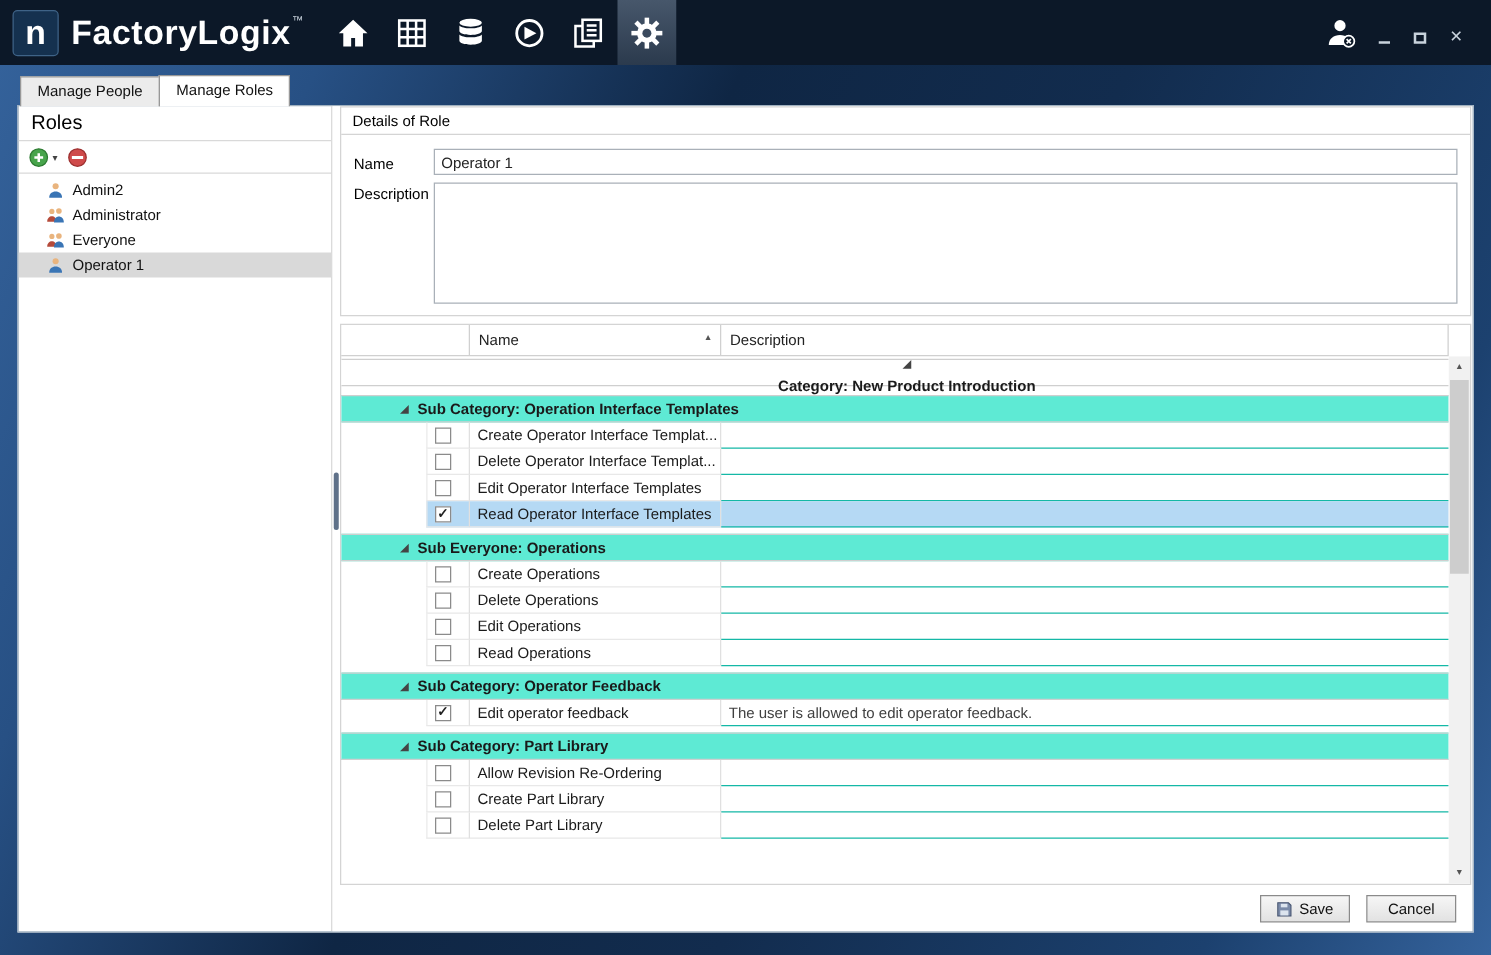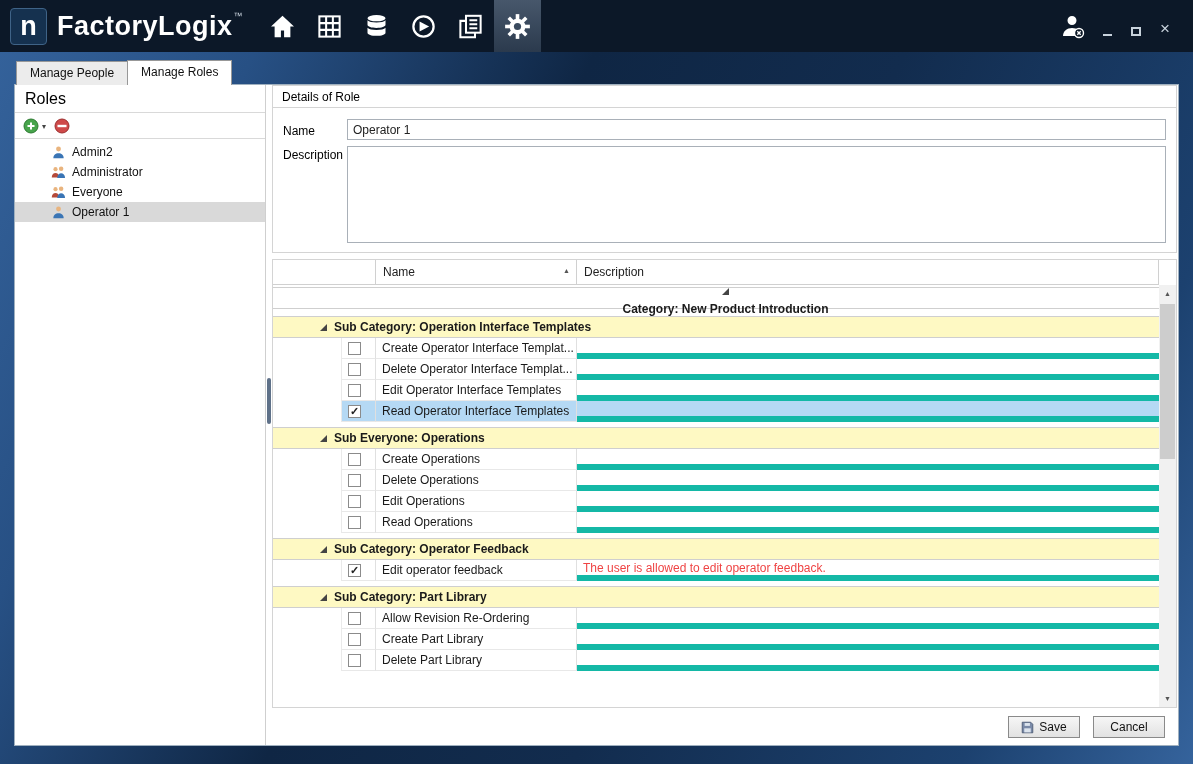--- a/index.html
+++ b/index.html
@@ -39,21 +39,21 @@
   .content { position:absolute; left:14px; top:84px; width:1165px; height:662px; background:#fff;
     border:1px solid #9fb0bf; display:flex; }
 
   
   .roles { width:251px; border-right:1px solid #cfcfcf; display:flex; flex-direction:column; }
   .panel-title { font-size:16px; padding:5px 10px 4px; border-bottom:1px solid #d9d9d9; color:#000; }
   .roles-toolbar { height:26px; display:flex; align-items:center; padding:0 8px; border-bottom:1px solid #d9d9d9; }
   .tb-add svg,.tb-del svg { width:16px; height:16px; display:block; }
   .tb-caret { font-size:8px; color:#444; margin:2px 8px 0 3px; }
   .roles-list { padding-top:3px; }
-  .role-item { height:20px; display:flex; align-items:center; gap:6px; padding-left:36px; font-size:12px; color:#111; }
+  .role-item { height:20px; display:flex; align-items:center; gap:6px; padding-left:22px; font-size:12px; color:#111; }
   .role-item.selected { background:#d9d9d9; }
   .role-icon svg { width:15px; height:15px; display:block; }
 
   
   .splitter { width:6px; background:#fff; position:relative; }
   .splitter-handle { position:absolute; left:1px; top:293px; width:4px; height:46px; background:#5f7189; border-radius:2px; }
 
   
   .right { flex:1; display:flex; flex-direction:column; padding-right:1px; }
   .groupbox { border:1px solid #d4d4d4; background:#fff; }
@@ -80,29 +80,29 @@
   .rows { flex:1; overflow:hidden; padding-top:2px; }
   .vscroll { width:17px; background:#f1f1f1; display:flex; flex-direction:column; }
   .sb-btn { height:17px; font-size:7px; color:#555; display:flex; align-items:center; justify-content:center; }
   .sb-track { flex:1; position:relative; }
   .sb-thumb { position:absolute; left:1px; right:1px; top:2px; height:155px; background:#cdcdcd; }
 
   .prow { font-size:12px; color:#1a1a1a; }
   .prow.cat { height:22px; display:flex; align-items:center; font-weight:bold; border-top:1px solid #cfcfcf;
     border-bottom:1px solid #cfcfcf; padding-left:19px; gap:7px; margin-bottom:7px; background:#fff;flex-direction:column; }
   .prow.subcat { height:22px; display:flex; align-items:center; font-weight:bold; border-top:1px solid #cfcfcf;
-    border-bottom:1px solid #cfcfcf; padding-left:47px; gap:7px; margin-top:5px; background:#fef9c3; }
+    border-bottom:1px solid #cfcfcf; padding-left:47px; gap:7px; margin-top:5px; background:#5eead4; }
   .expander { width:0; height:0; border-left:7px solid transparent; border-bottom:7px solid #444; }
   .prow.perm { height:21px; display:flex; align-items:stretch; }
   .perm .cell { display:flex; align-items:center; }
   .perm .indent { width:68px; }
   .perm .cb { width:35px; border-left:1px solid #eaeaea; border-right:1px solid #e0e0e0; border-bottom:1px solid #e8e8e8; padding-left:6px; }
   .perm .name { width:201px; border-right:1px solid #e0e0e0; border-bottom:1px solid #e8e8e8; padding:0 6px;
     white-space:nowrap; overflow:hidden; }
-  .perm .desc { flex:1; border-bottom:6px solid #14b8a6; padding:0 6px; color:#ef4444; white-space:nowrap; overflow:hidden; }
+  .perm .desc { flex:1; border-bottom:1px solid #14b8a6; padding:0 6px; color:#404040; white-space:nowrap; overflow:hidden; }
   .perm.selected .cb, .perm.selected .name, .perm.selected .desc { background:#b5d9f4; }
   .checkbox { width:13px; height:13px; border:1px solid #8b8b8b; background:#fff; display:flex;
     align-items:center; justify-content:center; font-size:11px; line-height:1; color:#222; font-weight:bold; }
 
   
   .footer { margin-top:8px; display:flex; justify-content:flex-end; gap:13px; padding-right:12px; }
   .btn { height:22px; min-width:72px; border:1px solid #8a8a8a; background:linear-gradient(#f6f6f6,#e2e2e2);
     font-size:12px; font-family:inherit; display:flex; align-items:center; justify-content:center; gap:5px;
     padding:0 10px; color:#111; cursor:default; }
   .btn .floppy svg { width:13px; height:13px; display:block; }

